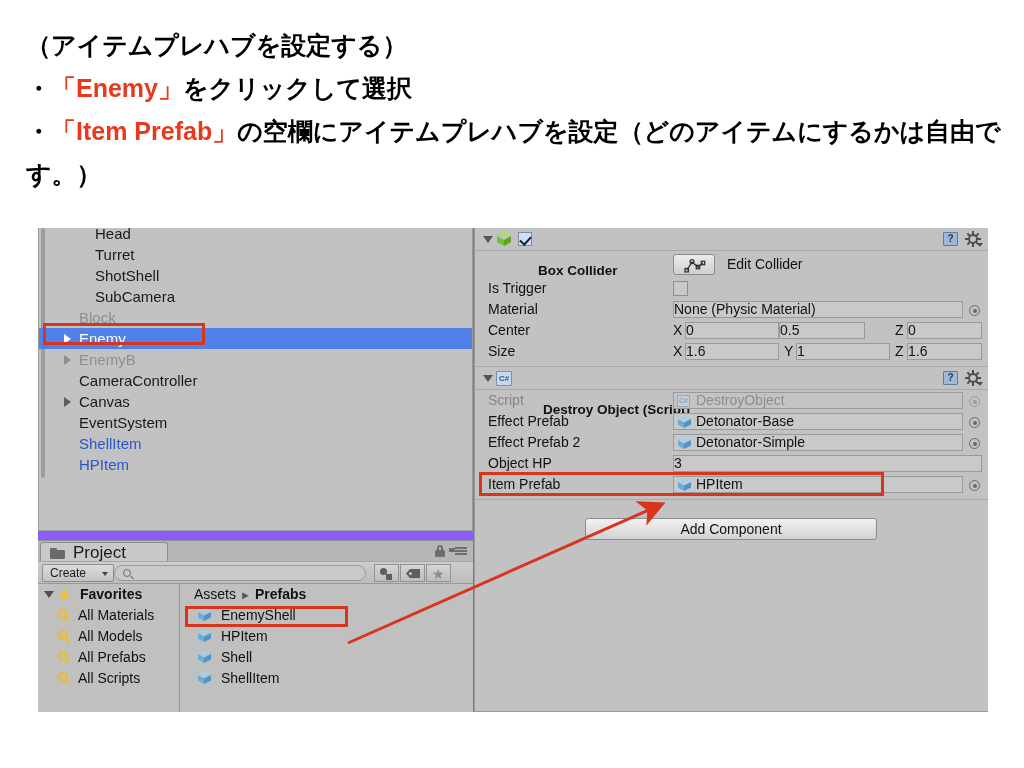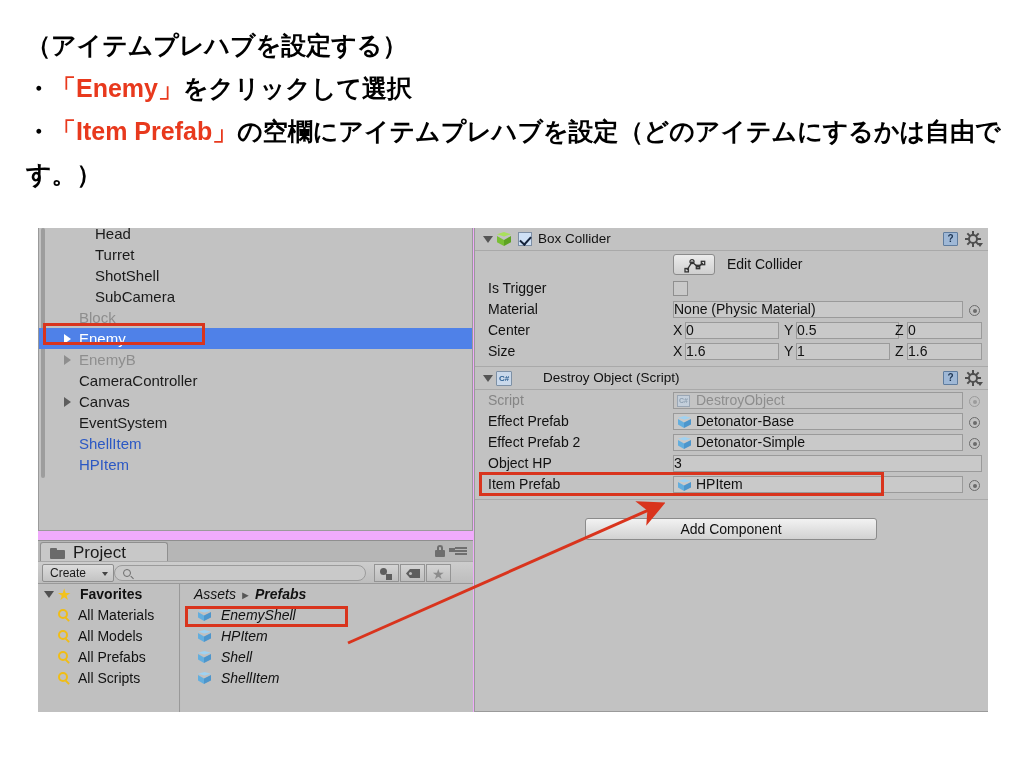--- a/index.html
+++ b/index.html
@@ -16,21 +16,21 @@
     font-size:25px;line-height:43px;color:#000;font-weight:700;
     letter-spacing:0px;
   }
   .slide-line{white-space:nowrap;}
   .slide-line.wrap{white-space:normal;}
   .hl{color:#e8391d;}
 
   
   #unity{
     position:absolute;left:38px;top:228px;width:950px;height:484px;
-    background:#f0abfc;
+    background:#8b5cf6;
     font-family:"Liberation Sans","DejaVu Sans",sans-serif;
     overflow:hidden;
   }
 
   
   .left-col{position:absolute;left:0;top:0;width:435px;height:484px;}
 
   .hier{
     position:absolute;left:0;top:0;width:435px;height:303px;
     background:#c2c2c2;border:1px solid #9a9a9a;border-top:none;
@@ -131,21 +131,21 @@
     position:absolute;left:0;top:0;width:142px;height:128px;
     background:#c0c0c0;border-right:1px solid #999;box-sizing:border-box;
   }
   .fav-hdr{position:relative;height:21px;line-height:21px;font-size:14px;font-weight:700;color:#111;padding-left:42px;}
   .fav-hdr .ftri{position:absolute;left:6px;top:7px;width:0;height:0;border-top:7px solid #4f4f4f;border-left:5px solid transparent;border-right:5px solid transparent;}
   .fav-hdr .fstar{position:absolute;left:19px;top:1px;font-size:16px;color:#f3c21b;line-height:20px;}
   .fav-row{position:relative;height:21px;line-height:21px;font-size:14px;color:#111;padding-left:40px;}
   .fav-row .q{position:absolute;left:20px;top:4px;width:10px;height:10px;border:2px solid #f0bd16;border-radius:50%;box-sizing:border-box;}
   .fav-row .q:after{content:"";position:absolute;right:-4px;bottom:-3px;width:6px;height:2px;background:#f0bd16;transform:rotate(45deg);}
 
-  .assets-col{position:absolute;left:143px;top:0;width:292px;height:128px;background:#c0c0c0;font-style:italic;}
+  .assets-col{position:absolute;left:143px;top:0;width:292px;height:128px;background:#c0c0c0;}
   .crumb{height:21px;line-height:21px;font-size:14px;color:#111;padding-left:13px;font-weight:700;}
   .crumb .c-as{font-weight:400;}
   .crumb .c-sep{color:#555;font-size:11px;padding:0 4px;}
   .asset-row{position:relative;height:21px;line-height:21px;font-size:14px;color:#111;padding-left:40px;}
   .cube{
     position:absolute;left:16px;top:4px;width:15px;height:13px;
   }
   .cube .top{position:absolute;left:1px;top:0;width:13px;height:5px;background:#9fd2f2;
     clip-path:polygon(50% 0,100% 35%,50% 70%,0 35%);}
   .cube .lf{position:absolute;left:1px;top:3px;width:6px;height:9px;background:#63aede;
@@ -158,21 +158,21 @@
   .insp{
     position:absolute;left:436px;top:0;width:514px;height:484px;
     background:#c2c2c2;border:1px solid #9a9a9a;border-top:none;border-right:none;
     box-sizing:border-box;
   }
   .comp-hdr{
     position:relative;height:22px;background:#c2c2c2;
     border-bottom:1px solid #a9a9a9;
   }
   .comp-hdr .ctri{position:absolute;left:8px;top:8px;width:0;height:0;border-top:7px solid #555;border-left:5px solid transparent;border-right:5px solid transparent;}
-  .comp-hdr .ctitle{position:absolute;font-size:13.5px;font-weight:400;color:#111;line-height:22px;}
+  .comp-hdr .ctitle{position:absolute;font-size:13.5px;font-weight:700;color:#111;line-height:22px;margin-top:32px;}
   .green-cube{position:absolute;left:21px;top:4px;width:16px;height:15px;}
   .green-cube .top{position:absolute;left:1px;top:0;width:14px;height:6px;background:#a9e05c;clip-path:polygon(50% 0,100% 38%,50% 75%,0 38%);}
   .green-cube .lf{position:absolute;left:1px;top:4px;width:7px;height:10px;background:#79bf34;clip-path:polygon(0 0,100% 40%,100% 100%,0 62%);}
   .green-cube .rt{position:absolute;left:8px;top:4px;width:7px;height:10px;background:#5ea322;clip-path:polygon(0 40%,100% 0,100% 62%,0 100%);}
   .chk{
     position:absolute;left:43px;top:4px;width:14px;height:14px;
     background:#cfe0f5;border:1px solid #7d8ea4;box-sizing:border-box;
   }
   .chk:after{content:"";position:absolute;left:3px;top:1px;width:5px;height:9px;border:solid #15233a;border-width:0 2px 2px 0;transform:rotate(42deg);}
   .cs-icon{
@@ -452,21 +452,21 @@
       <span class="flabel">Material</span>
       <span class="fld" style="left:198px;width:290px">None (Physic Material)</span>
       <span class="dot" style="left:494px"></span>
     </div>
 
     <div class="frow">
       <span class="flabel">Center</span>
       <span class="axl" style="left:198px">X</span>
       <span class="fld" style="left:210px;width:94px">0</span>
       <span class="axl" style="left:309px">Y</span>
-      <span class="fld" style="left:321px;width:103px">0.5</span>
+      <span class="fld" style="left:304px;width:86px">0.5</span>
       <span class="axl" style="left:420px">Z</span>
       <span class="fld" style="left:432px;width:75px">0</span>
     </div>
 
     <div class="frow">
       <span class="flabel">Size</span>
       <span class="axl" style="left:198px">X</span>
       <span class="fld" style="left:210px;width:94px">1.6</span>
       <span class="axl" style="left:309px">Y</span>
       <span class="fld" style="left:321px;width:94px">1</span>

